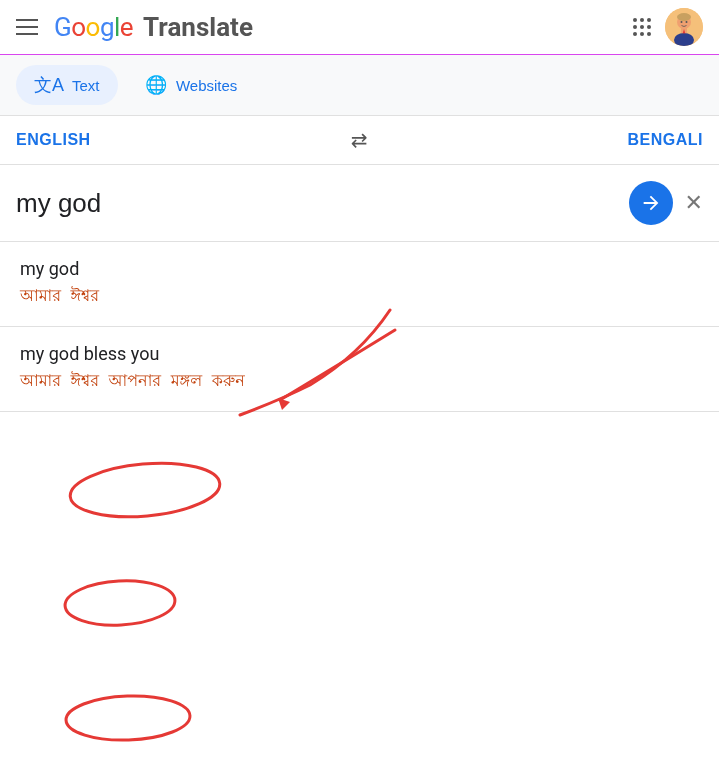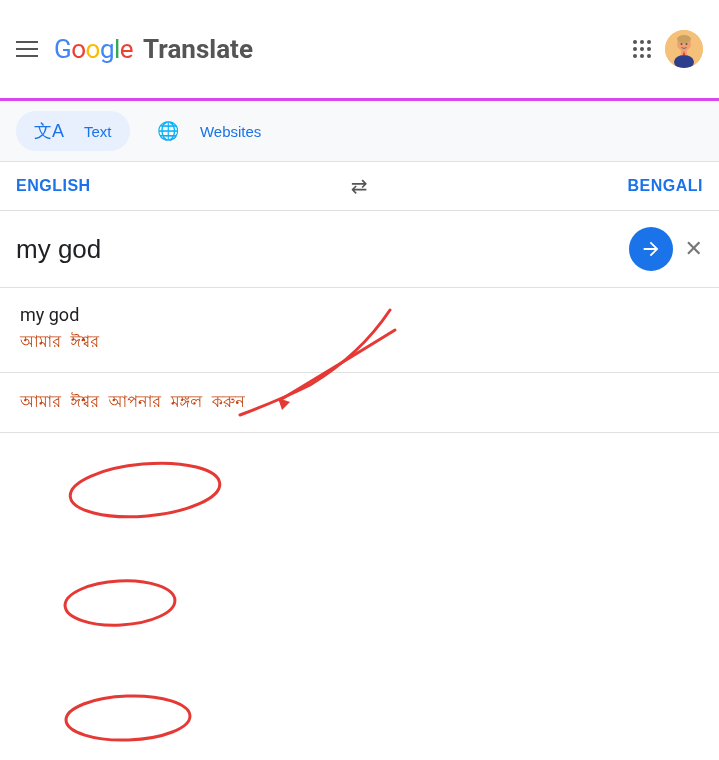--- a/index.html
+++ b/index.html
@@ -15,23 +15,23 @@
       width: 719px;
       min-height: 760px;
       overflow-x: hidden;
     }
 
     
     .header {
       display: flex;
       align-items: center;
       justify-content: space-between;
-      padding: 30px 16px;
+      padding: 8px 16px;
       background: #fff;
-      border-bottom: 3px solid #d946ef;
+      border-bottom: 1px solid #d946ef;
     }
 
     .header-left {
       display: flex;
       align-items: center;
       gap: 16px;
     }
 
     .hamburger-icon {
       display: flex;
@@ -118,21 +118,21 @@
       align-items: center;
       padding: 10px 16px;
       gap: 10px;
       background: #f8f9fa;
       border-bottom: 1px solid #e0e0e0;
     }
 
     .mode-tab {
       display: flex;
       align-items: center;
-      gap: 20px;
+      gap: 8px;
       padding: 8px 18px;
       border-radius: 24px;
       cursor: pointer;
       font-size: 15px;
       font-weight: 500;
       border: none;
       background: transparent;
     }
 
     .mode-tab.active {
@@ -359,20 +359,21 @@
 
   <div class="suggestions">
 
     <div class="suggestion-item">
       <div class="suggestion-en">my god</div>
       <div class="suggestion-bn">আমার ঈশ্বর</div>
     </div>
 
 
     <div class="suggestion-item">
+      <div class="suggestion-en">my god bless you</div>
       <div class="suggestion-bn">আমার ঈশ্বর আপনার মঙ্গল করুন</div>
     </div>
 
   </div>
 
   <svg class="annotation-overlay" style="position:absolute; top:0; left:0; width:719px; height:760px; pointer-events:none; z-index:100;" viewBox="0 0 719 760" xmlns="http://www.w3.org/2000/svg">
 
     <path d="M395 330 Q330 370 280 400" stroke="#e53935" stroke-width="3" fill="none" stroke-linecap="round"></path>
     <polygon points="278,398 282,410 290,402" fill="#e53935"></polygon>
 

